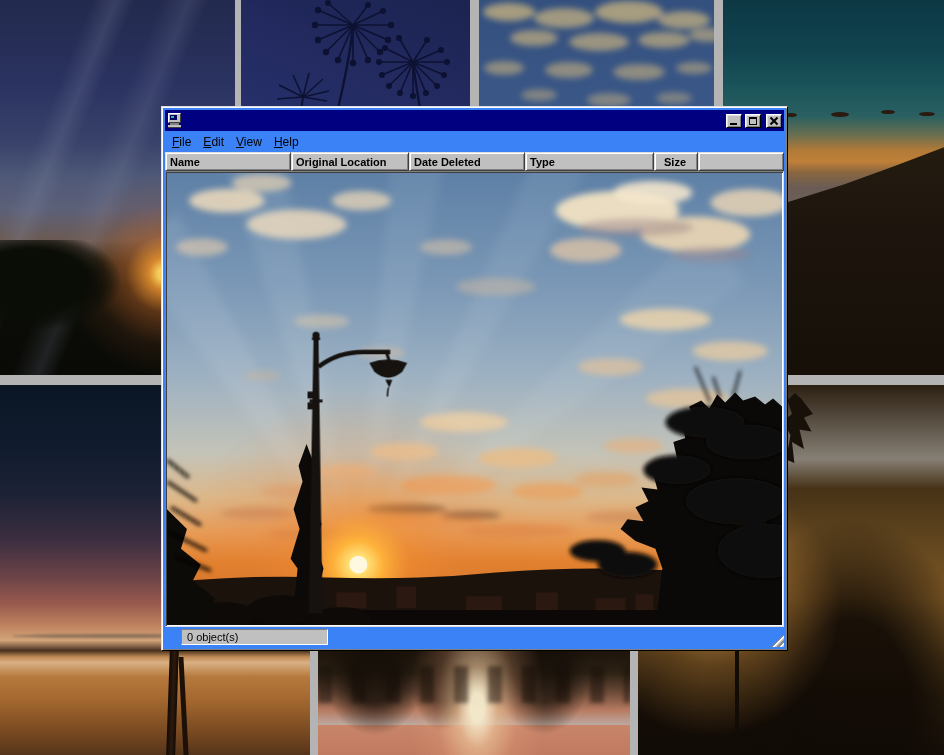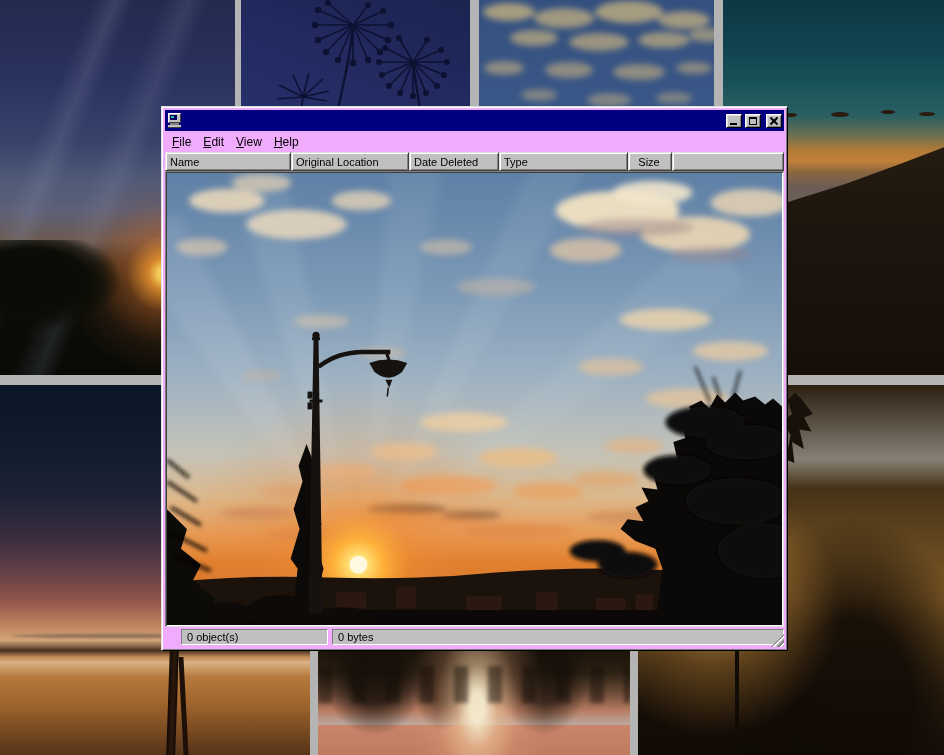--- a/index.html
+++ b/index.html
@@ -59,21 +59,21 @@
       radial-gradient(ellipse at 70% 88%, rgba(16,10,5,.9) 0 20%, transparent 42%),
       radial-gradient(ellipse at 20% 96%, rgba(16,10,5,.85) 0 18%, transparent 40%),
       linear-gradient(180deg,#2c2011 0%,#41301665 20%,#463217 28%,#684a20 46%,#7a5524 58%,#60451d 70%,#332410 84%,#17100a 100%);}
   .tile-br .pole{position:absolute;left:97px;top:68%;width:4px;height:32%;background:#120c06;}
   .tile-br .branch{position:absolute;left:145px;top:8px;width:30px;height:70px;background:#17110a;
     clip-path:polygon(40% 0,60% 8%,100% 30%,70% 35%,95% 55%,55% 52%,70% 80%,30% 70%,38% 100%,10% 95%,25% 60%,0 40%,30% 30%,15% 10%);}
   .tile svg{position:absolute;left:0;top:0;}
   
   .win{
     position:absolute;left:161px;top:106px;width:627px;height:545px;
-    background:#f0abfc;
+    background:#3b82f6;
     border:1px solid;border-color:#dfdfdf #000 #000 #dfdfdf;
     box-shadow:inset 1px 1px 0 #fff, inset -1px -1px 0 #808080;
     padding:3px;box-sizing:border-box;
     display:flex;flex-direction:column;
   }
   .titlebar{height:21px;flex:none;background:#000080;display:flex;align-items:center;
     padding:0 2px;gap:3px;}
   .win-icon{width:16px;height:15px;position:relative;flex:none;}
   .win-icon .mon{position:absolute;left:1px;top:0;width:13px;height:10px;background:#c0c0c0;
     border:1px solid;border-color:#fff #404040 #404040 #fff;box-sizing:border-box;}
@@ -92,22 +92,22 @@
   .glyph-close{position:absolute;left:2px;top:1px;width:10px;height:10px;}
   .glyph-close:before,.glyph-close:after{content:"";position:absolute;left:4px;top:0;width:2px;height:10px;background:#000;}
   .glyph-close:before{transform:rotate(45deg);} .glyph-close:after{transform:rotate(-45deg);}
   .menubar{height:21px;flex:none;display:flex;align-items:center;padding-left:1px;font-size:12px;color:#000;}
   .menu-item{padding:2px 6px;cursor:default;}
   .menu-item .u{text-decoration:underline;}
   .headerrow{height:19px;flex:none;display:flex;background:#c0c0c0;}
   .hcell{flex:none;box-sizing:border-box;height:19px;line-height:16px;
     background:#c0c0c0;border:1px solid;border-color:#dfdfdf #404040 #404040 #dfdfdf;
     box-shadow:inset 1px 1px 0 #fff, inset -1px -1px 0 #808080;
-    font-size:11px;padding:1px 4px;white-space:nowrap;overflow:hidden;color:#000;}
-  .hc-0{width:126px;} .hc-1{width:118px;} .hc-2{width:90px;} .hc-3{width:129px;}
+    font-size:11px;padding:1px 4px;white-space:nowrap;overflow:hidden;color:#000;font-weight:bold;}
+  .hc-0{width:126px;} .hc-1{width:118px;} .hc-2{width:116px;} .hc-3{width:129px;}
   .hc-4{width:44px;text-align:center;padding-right:6px;} .hc-5{flex:1;}
   .listview{flex:1;position:relative;overflow:hidden;
     border:1px solid;border-color:#808080 #dfdfdf #dfdfdf #808080;
     box-shadow:inset 1px 1px 0 #404040, inset -1px -1px 0 #fff;
     background:#000;}
   .listview svg{position:absolute;left:1px;top:1px;width:calc(100% - 2px);height:calc(100% - 2px);}
   .statusbar{height:18px;flex:none;display:flex;gap:4px;padding-top:2px;position:relative;padding-left:16px;}
   .spanel{box-sizing:border-box;height:16px;background:#c0c0c0;
     border:1px solid;border-color:#808080 #fff #fff #808080;
     font-size:11px;padding:1px 5px;color:#000;white-space:nowrap;overflow:hidden;}
@@ -396,16 +396,15 @@
       <path d="M152,196 C166,185 181,181 197,181 L224,181" stroke="#151210" stroke-width="4.5" fill="none"></path>
       <path d="M220,181 L223,190" stroke="#151210" stroke-width="3" fill="none"></path>
       <path d="M203,192 Q222,185 241,192 L236,201 Q222,213 208,201 Z" fill="#151210"></path>
       <polygon points="219,209 226,209 223,217" fill="#151210"></polygon>
       <path d="M222,217 L221,226" stroke="#151210" stroke-width="1.5" fill="none"></path>
     </svg>
   </div>
 
   <div class="statusbar">
     <div class="spanel sp-left">0 object(s)</div>
-    <div class="spanel sp-right">0 bytes</div>
     <div class="grip"></div>
   </div>
 </div>
 
 </body></html>

